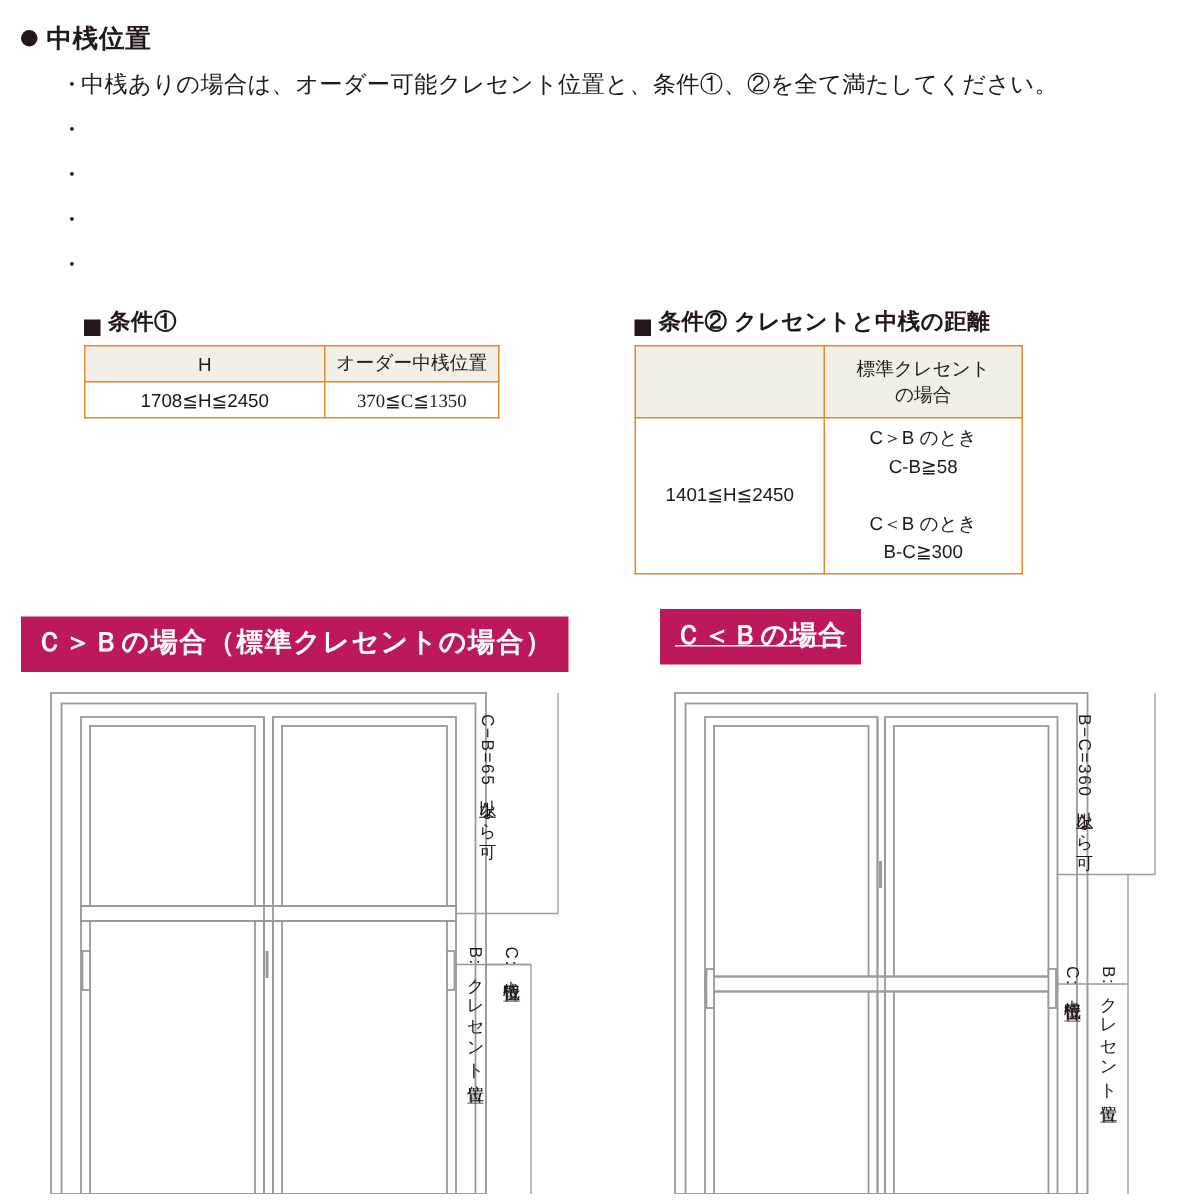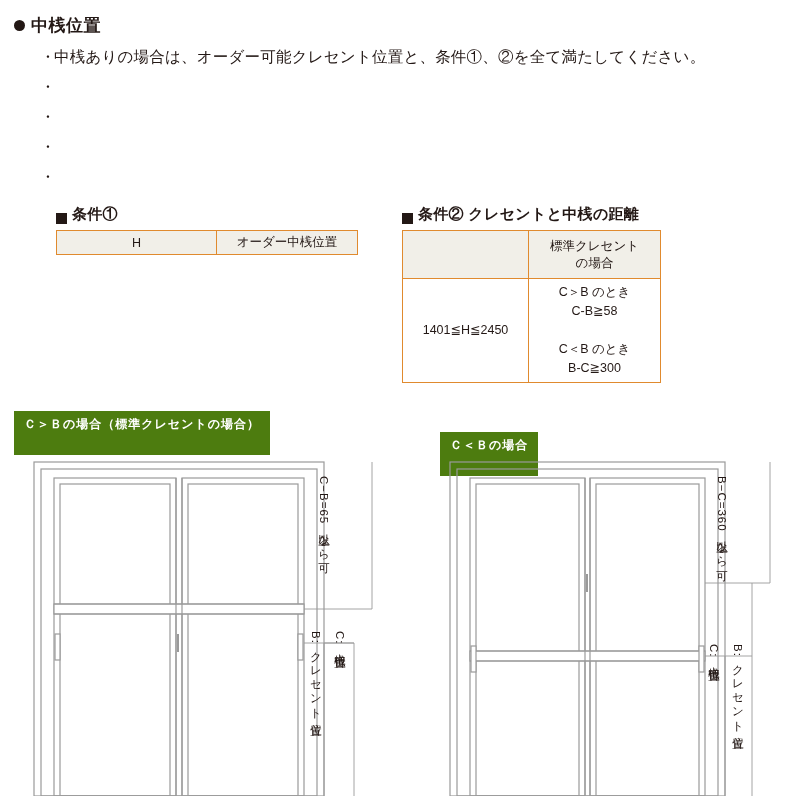--- a/index.html
+++ b/index.html
@@ -38,56 +38,56 @@
   }
 
   
   .tbl-head{
     font-size:15px; font-weight:bold; letter-spacing:0.3px;
     display:flex; align-items:flex-end; gap:5px;
   }
   .sq{ width:11px;height:11px;background:#231815;display:inline-block;}
 
   #cond1-block{ position:absolute; left:56px; top:205px; }
-  #cond2-block{ position:absolute; left:402px; top:205px; }
+  #cond2-block{ position:absolute; left:423px; top:205px; }
 
   table{ border-collapse:collapse; margin-top:6px; }
   table td, table th{
     border:1px solid #E08A2E;
     font-weight:normal;
     font-size:12.5px;
     text-align:center;
     padding:0;
     color:#231815;
   }
   .hdr{ background:#F1EFE8; }
 
   
   #cond1 td, #cond1 th{ height:24px; }
   #cond1 .c1{ width:160px; }
-  #cond1 .c2{ width:141px;font-family:Liberation Serif, serif; }
+  #cond1 .c2{ width:116px;font-family:Liberation Serif, serif; }
 
   
   #cond2 td, #cond2 th{ }
   #cond2 .c1{ width:126px;text-align:center; }
   #cond2 .c2{ width:132px; }
   #cond2 .hdr-tall{ height:48px; line-height:17px; }
   #cond2 .body-tall{ height:104px; line-height:19px; }
 
   
   .cap{
     position:absolute;
-    background:#4d7c0f; color:#ffffff;
-    font-size:12px; font-weight:bold;
+    background:#be185d; color:#ffffff;
+    font-size:18px; font-weight:bold;
     letter-spacing:1px;
-    padding:5px 10px 22px 10px;
+    padding:5px 10px 8px 10px;
     white-space:nowrap;
   }
   #cap-left{ left:14px; top:411px; }
-  #cap-right{ left:440px; top:432px; }
+  #cap-right{ left:440px; top:406px;text-decoration:underline; }
 
   
   .fig{ position:absolute; }
   #fig-left{ left:14px; top:446px; width:400px; height:350px; }
   #fig-right{ left:440px; top:446px; width:350px; height:350px; }
 
   .vlabel{
     position:absolute;
     font-size:11.5px;
     writing-mode:vertical-rl;
@@ -126,20 +126,24 @@
 <div id="cond1-block">
   <div class="tbl-head">
     <span class="sq"></span>
     <span>条件①</span>
   </div>
   <table id="cond1">
     <tbody>
         <tr>
       <th class="c1 hdr">H</th>
       <th class="c2 hdr">オーダー中桟位置</th>
+    </tr>
+    <tr>
+      <td class="c1">1708≦H≦2450</td>
+      <td class="c2">370≦C≦1350</td>
     </tr>
   </tbody>
     </table>
 </div>
 
 <div id="cond2-block">
   <div class="tbl-head">
     <span class="sq"></span>
     <span>条件② クレセントと中桟の距離</span>
   </div>

